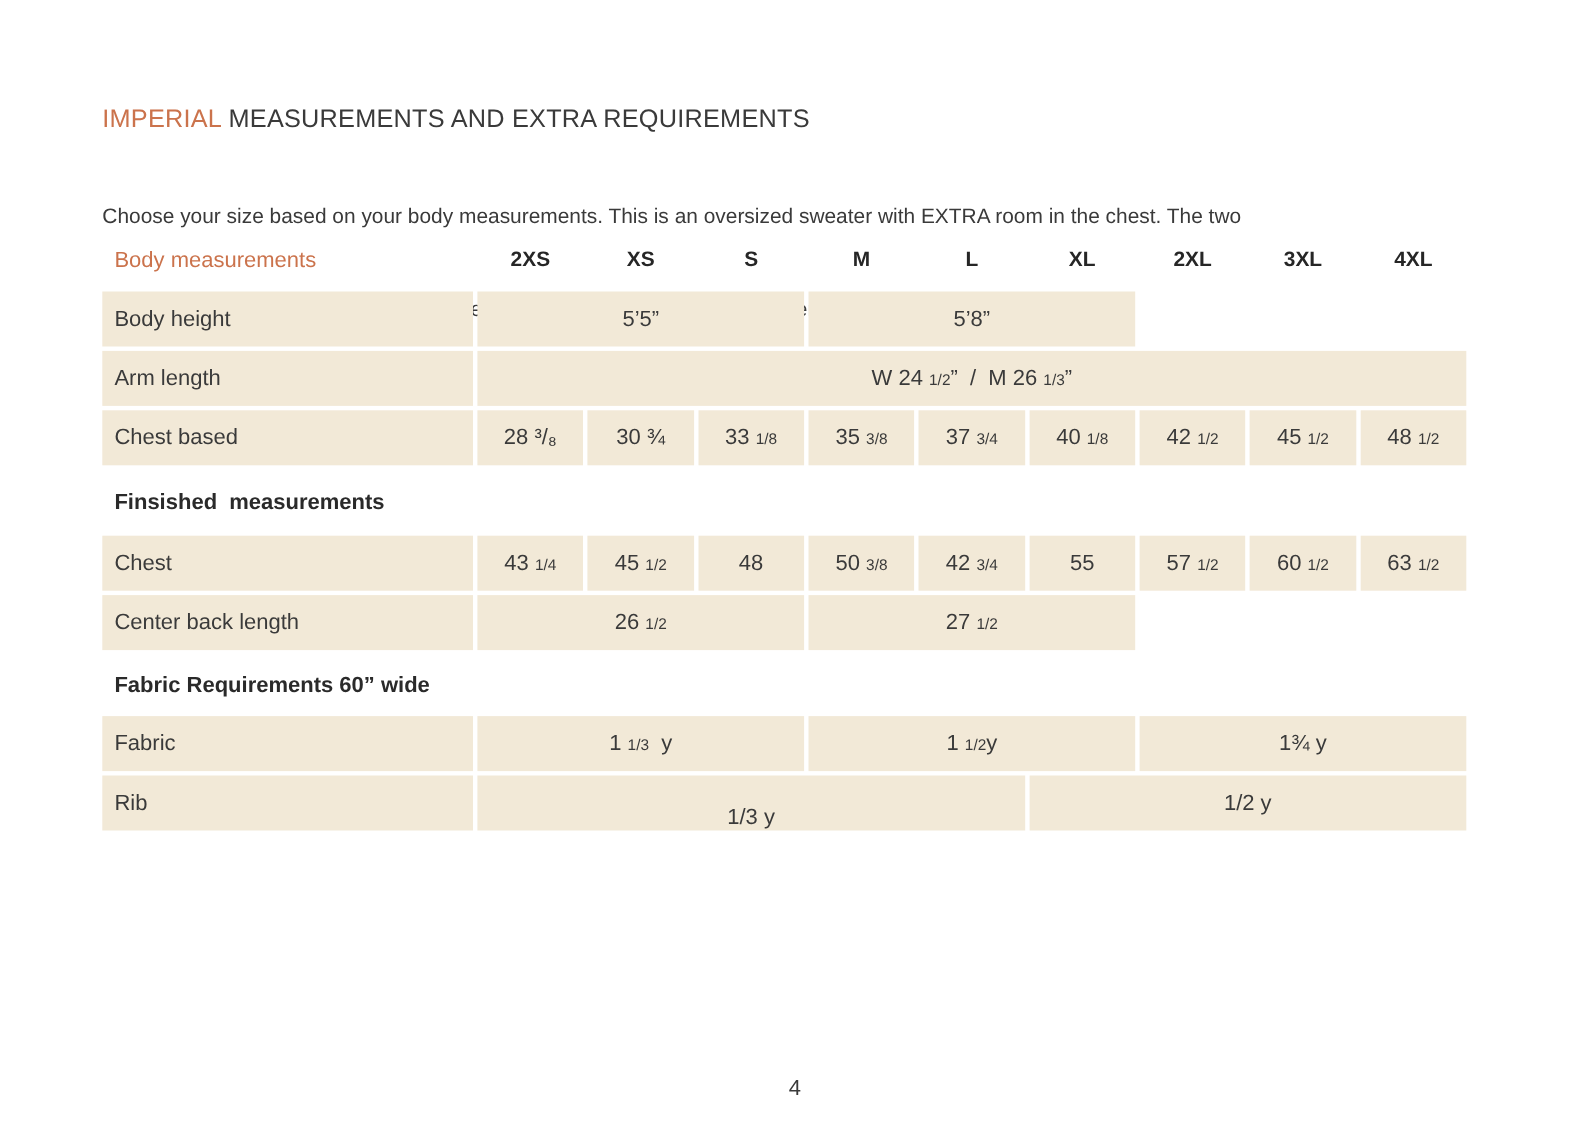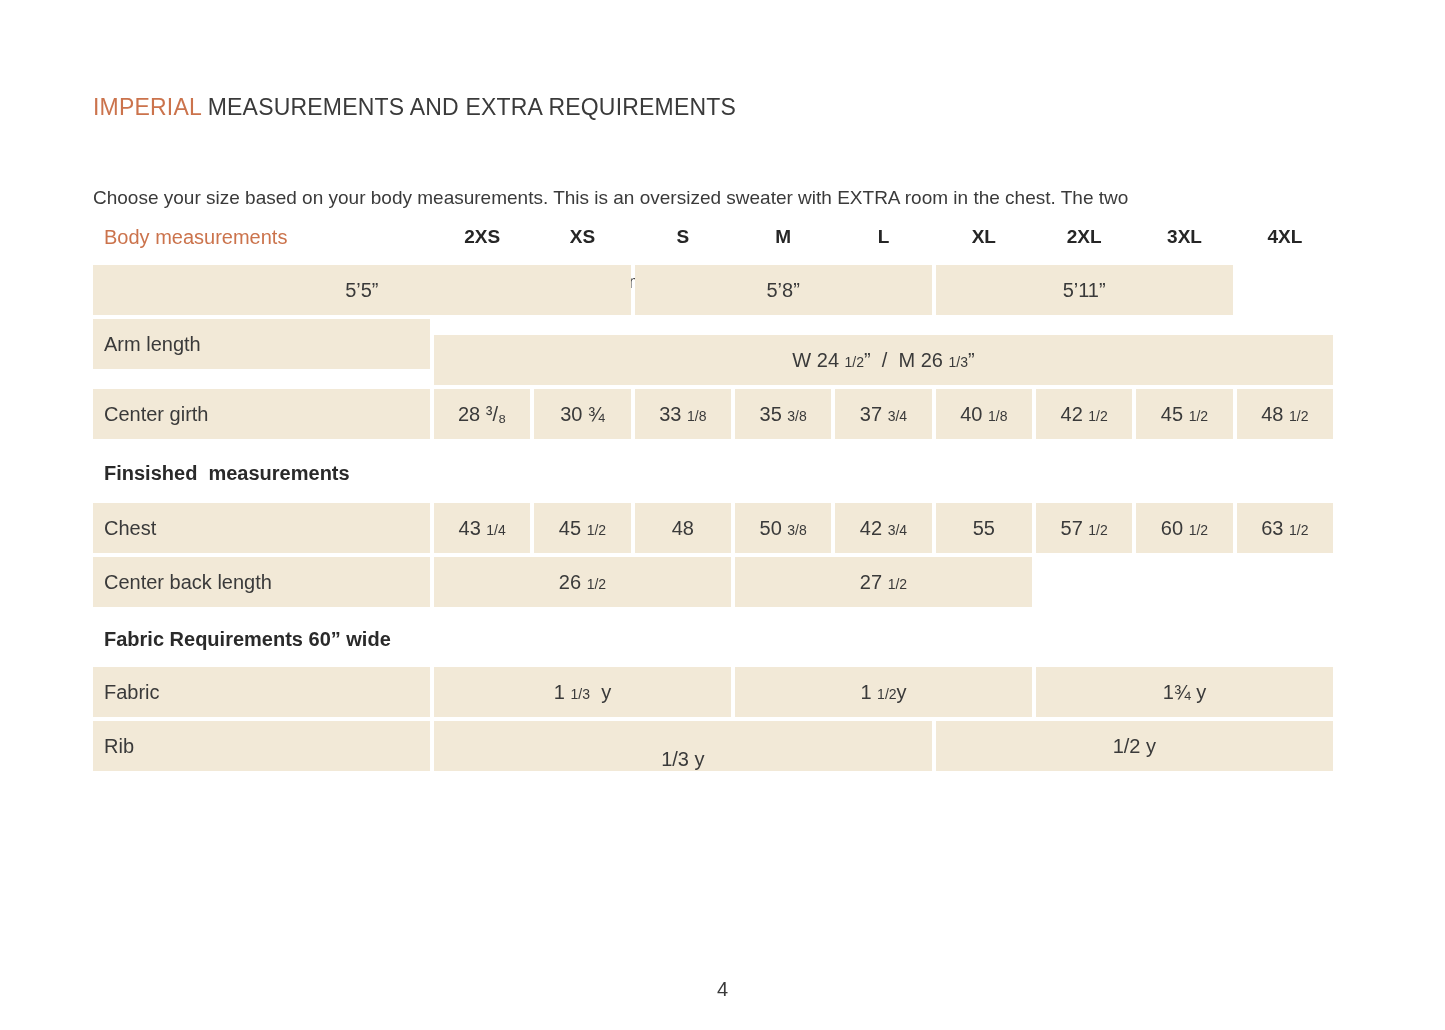--- a/index.html
+++ b/index.html
@@ -57,21 +57,21 @@
     justify-content: flex-start;
     padding-left: 11px;
     box-sizing: border-box;
     text-align: right;
   }
   .corner { color: #cb734c; font-size: 20px; }
   .size-head { font-weight: bold; font-size: 19px; color: #262626; }
   .s3 { grid-column: span 3; }
   .s4 { grid-column: span 4; }
   .s5 { grid-column: span 5; align-items: flex-end; }
-  .s9 { grid-column: span 9; margin-top: 16px; }
+  .s9 { grid-column: span 9; }
   .val { white-space: pre; }
   .val .frac { font-size: 14px; }
   .section-row {
     height: 60px;
     display: flex;
     align-items: center;
     padding-left: 11px;
     font-weight: bold;
     font-size: 20px;
     color: #2a2a2a;
@@ -109,40 +109,38 @@
       <div class="cell size-head">S</div>
       <div class="cell size-head">M</div>
       <div class="cell size-head">L</div>
       <div class="cell size-head">XL</div>
       <div class="cell size-head">2XL</div>
       <div class="cell size-head">3XL</div>
       <div class="cell size-head">4XL</div>
     </div>
 
     <div class="trow">
+      <div class="cell label-cell">Body height</div>
       <div class="cell s3">
           <span class="val"><span>5’5”</span></span>
         </div>
       <div class="cell s3">
           <span class="val"><span>5’8”</span></span>
-        </div>
-      <div class="cell s3">
-          <span class="val"><span>5’11”</span></span>
         </div>
     </div>
 
     <div class="trow">
       <div class="cell label-cell">Arm length</div>
       <div class="cell s9">
           <span class="val"><span>W 24 </span><span class="frac">1/2</span><span>”  /  M 26 </span><span class="frac">1/3</span><span>”</span></span>
         </div>
     </div>
 
     <div class="trow">
-      <div class="cell label-cell">Center girth</div>
+      <div class="cell label-cell">Chest based</div>
       <div class="cell">
           <span class="val"><span>28 ³/₈</span></span>
         </div>
       <div class="cell">
           <span class="val"><span>30 ¾</span></span>
         </div>
       <div class="cell">
           <span class="val"><span>33 </span><span class="frac">1/8</span></span>
         </div>
       <div class="cell">

